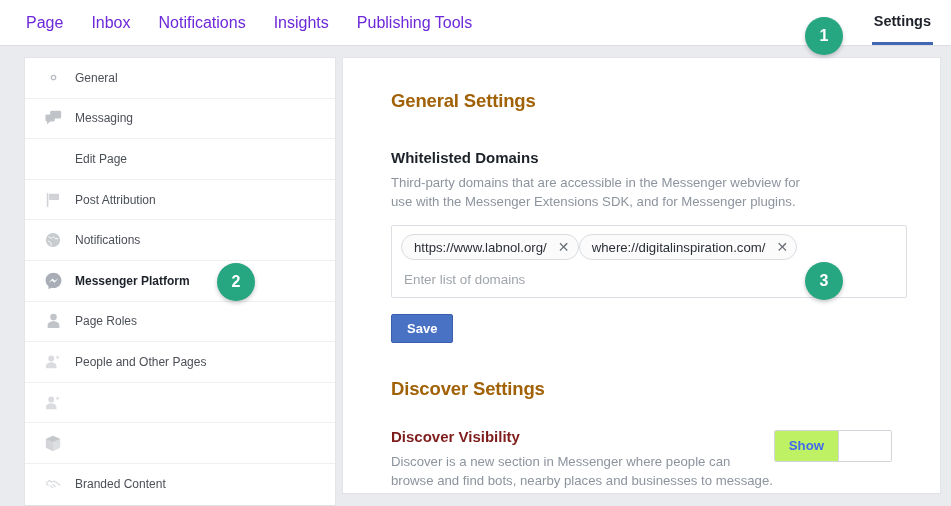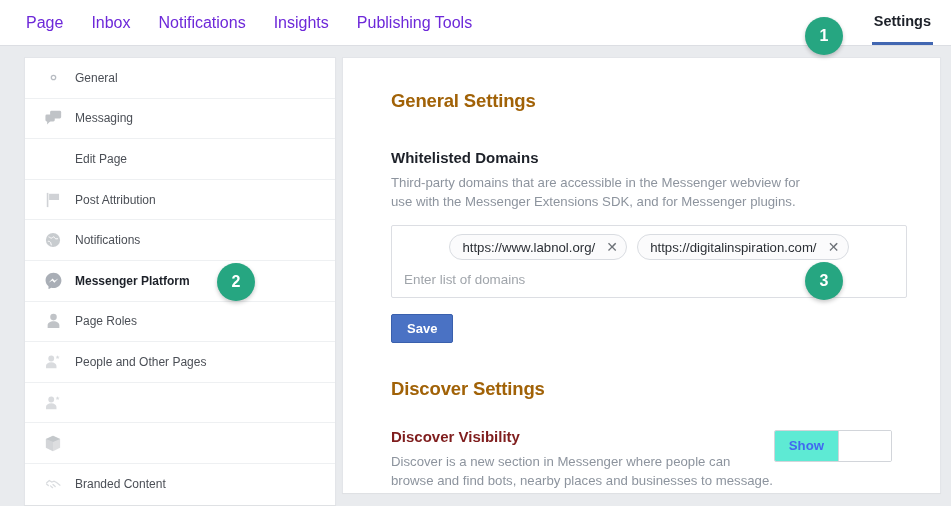--- a/index.html
+++ b/index.html
@@ -150,23 +150,21 @@
     margin-top: 14px;
     border: 1px solid #dcdee3;
     border-radius: 2px;
     background: #fff;
     padding: 8px 9px 9px 9px;
     width: 516px;
   }
 
   .pill-row {
     display: flex;
-    gap: 10px;
     flex-wrap: wrap;
-    justify-content: center;
   }
 
   .pill {
     display: inline-flex;
     align-items: center;
     border: 1px solid #d9dce1;
     border-radius: 14px;
     background: #fbfbfc;
     height: 26px;
     padding: 0 6px 0 12px;
@@ -252,21 +250,21 @@
     font-size: 13.2px;
     font-weight: bold;
     padding: 7px 14px;
     min-width: 52px;
     text-align: center;
     cursor: pointer;
     line-height: 16px;
   }
 
   .toggle-seg.on {
-    background: #5eead4;
+    background: #bef264;
     color: #4267f0;
     border-right: 1px solid #d2d5da;
   }
 
   .toggle-seg.off {
     background: #ffffff;
     color: #4b4f56;
   }
 
   
@@ -431,21 +429,21 @@
 
     <div class="desc">Third-party domains that are accessible in the Messenger webview for use with the Messenger Extensions SDK, and for Messenger plugins.</div>
 
     <div class="domains-box">
       <div class="pill-row">
         <span class="pill">
           <span>https://www.labnol.org/</span>
           <span class="pill-x">✕</span>
         </span>
         <span class="pill">
-          <span>https://digitalinspiration.com/</span>
+          <span>where://digitalinspiration.com/</span>
           <span class="pill-x">✕</span>
         </span>
       </div>
       <input class="domains-input" type="text" placeholder="Enter list of domains" style="">
     </div>
 
     <div class="save-row">
       <button class="save-btn">Save</button>
     </div>
 

